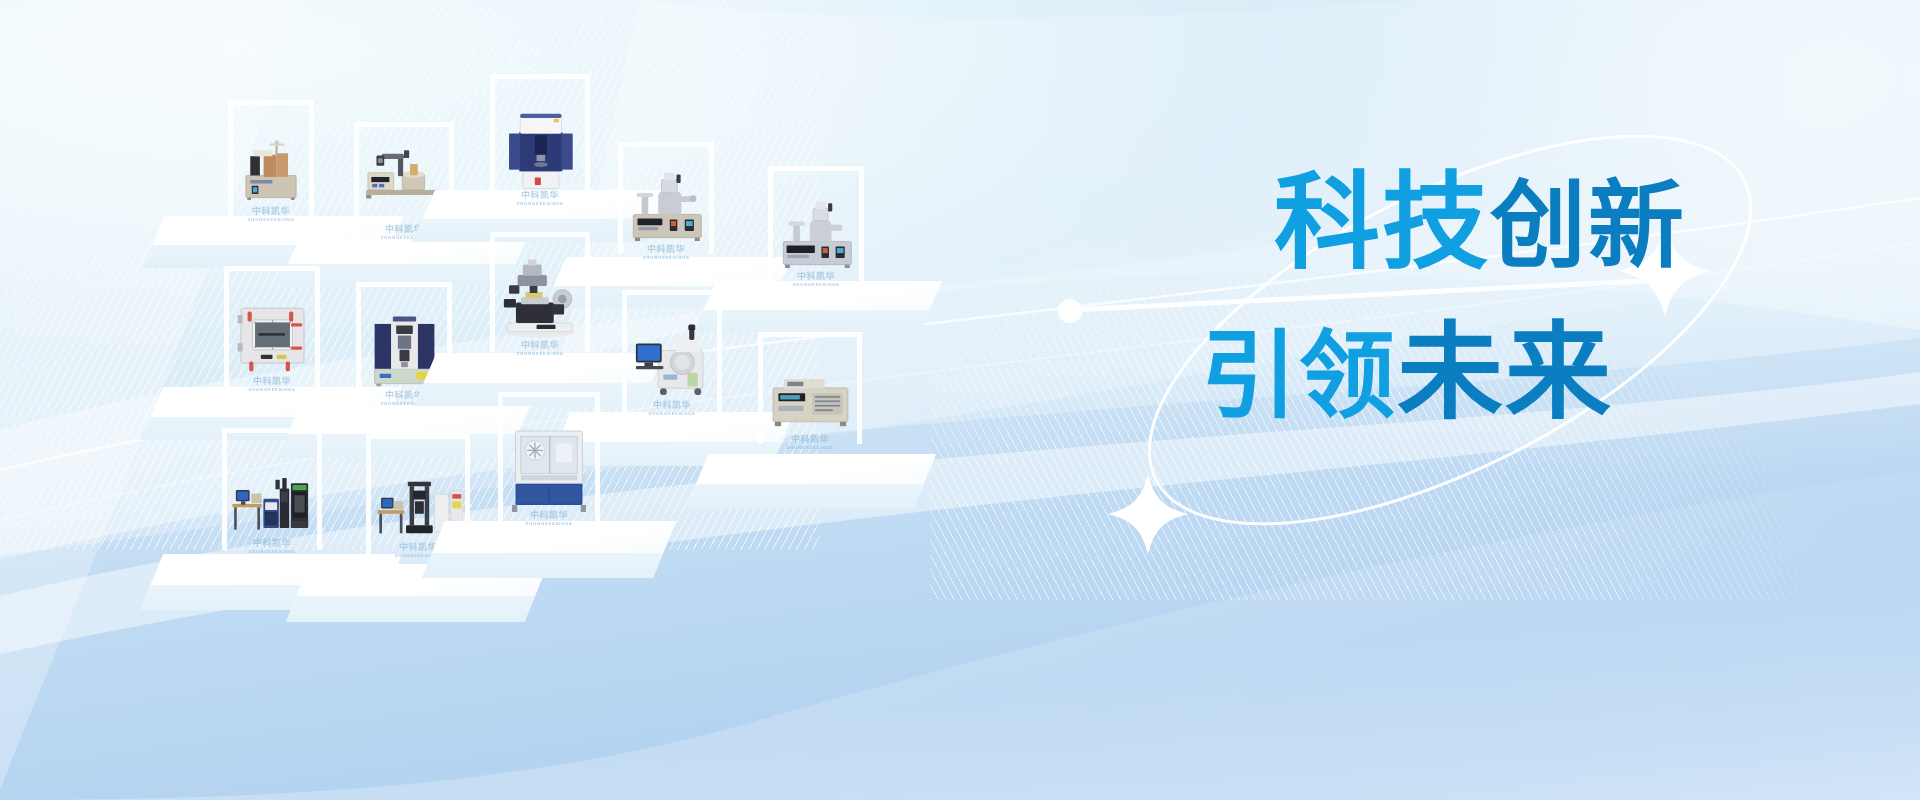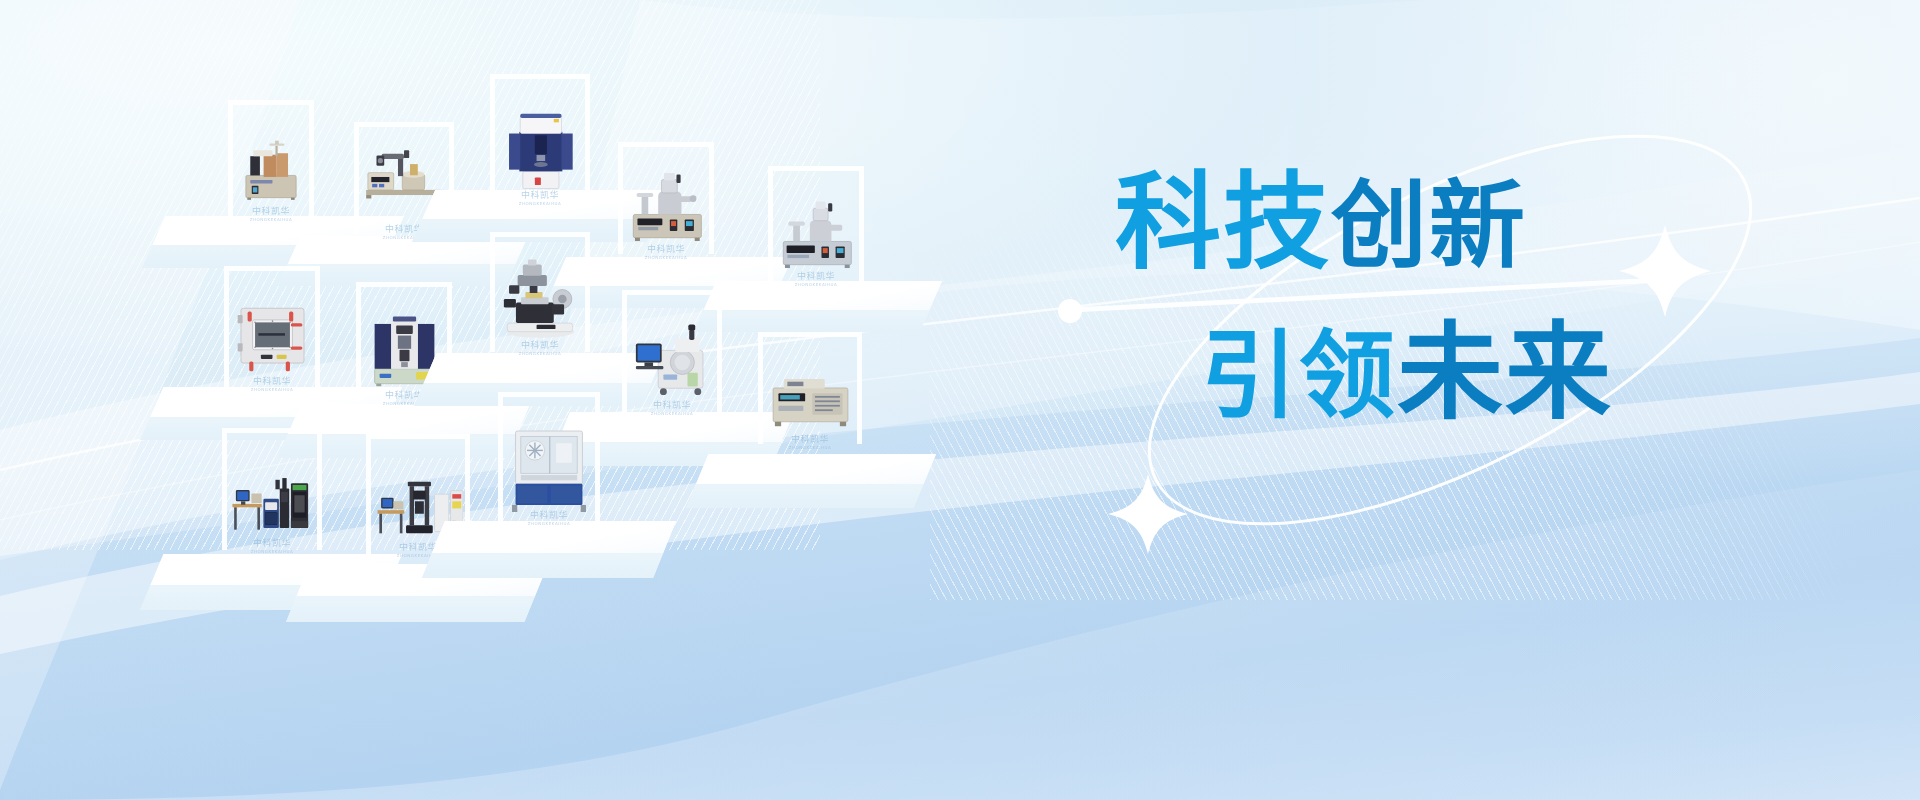--- a/index.html
+++ b/index.html
@@ -61,21 +61,21 @@
 
   
   .headline{position:absolute;left:1105px;top:170px;width:740px;}
   .hl-line{
     font-family:"DejaVu Sans","Liberation Sans",sans-serif;
     font-weight:bold;
     line-height:1;
     white-space:nowrap;
     letter-spacing:2px;
   }
-  .hl-1{font-size:96px;margin-left:10px;}
+  .hl-1{font-size:96px;margin-left:10px;text-align:center;}
   .hl-2{font-size:96px;margin-left:96px;margin-top:44px;}
   .hl-a{color:#109fe0;}
   .hl-b{color:#0b7ec2;}
   .hl-1 .hl-a{font-size:106px;}
   .hl-2 .hl-b{font-size:106px;text-align:right;}
 
   
   .deco-svg{position:absolute;left:1020px;top:120px;width:860px;height:420px;overflow:visible;}
 
   
@@ -98,20 +98,21 @@
     border:5px solid rgba(255,255,255,.92);
     border-bottom:none;
     box-sizing:border-box;
   }
   .prod{position:absolute;}
   .prod svg{display:block;width:100%;height:100%;}
   .wm{
     position:absolute;left:50%;transform:translateX(-50%);
     color:#8fb8d8;opacity:.62;text-align:center;white-space:nowrap;
     font-family:"DejaVu Sans","Liberation Sans",sans-serif;
+    font-weight:bold;
   }
   .wm .wm-cn{font-size:9px;letter-spacing:.5px;display:block;}
   .wm .wm-en{font-size:4.5px;letter-spacing:.6px;display:block;transform:scale(.9);}
 </style>
 </head>
 <body>
 
 <div id="stage">
 
   <div class="bg-layer">

